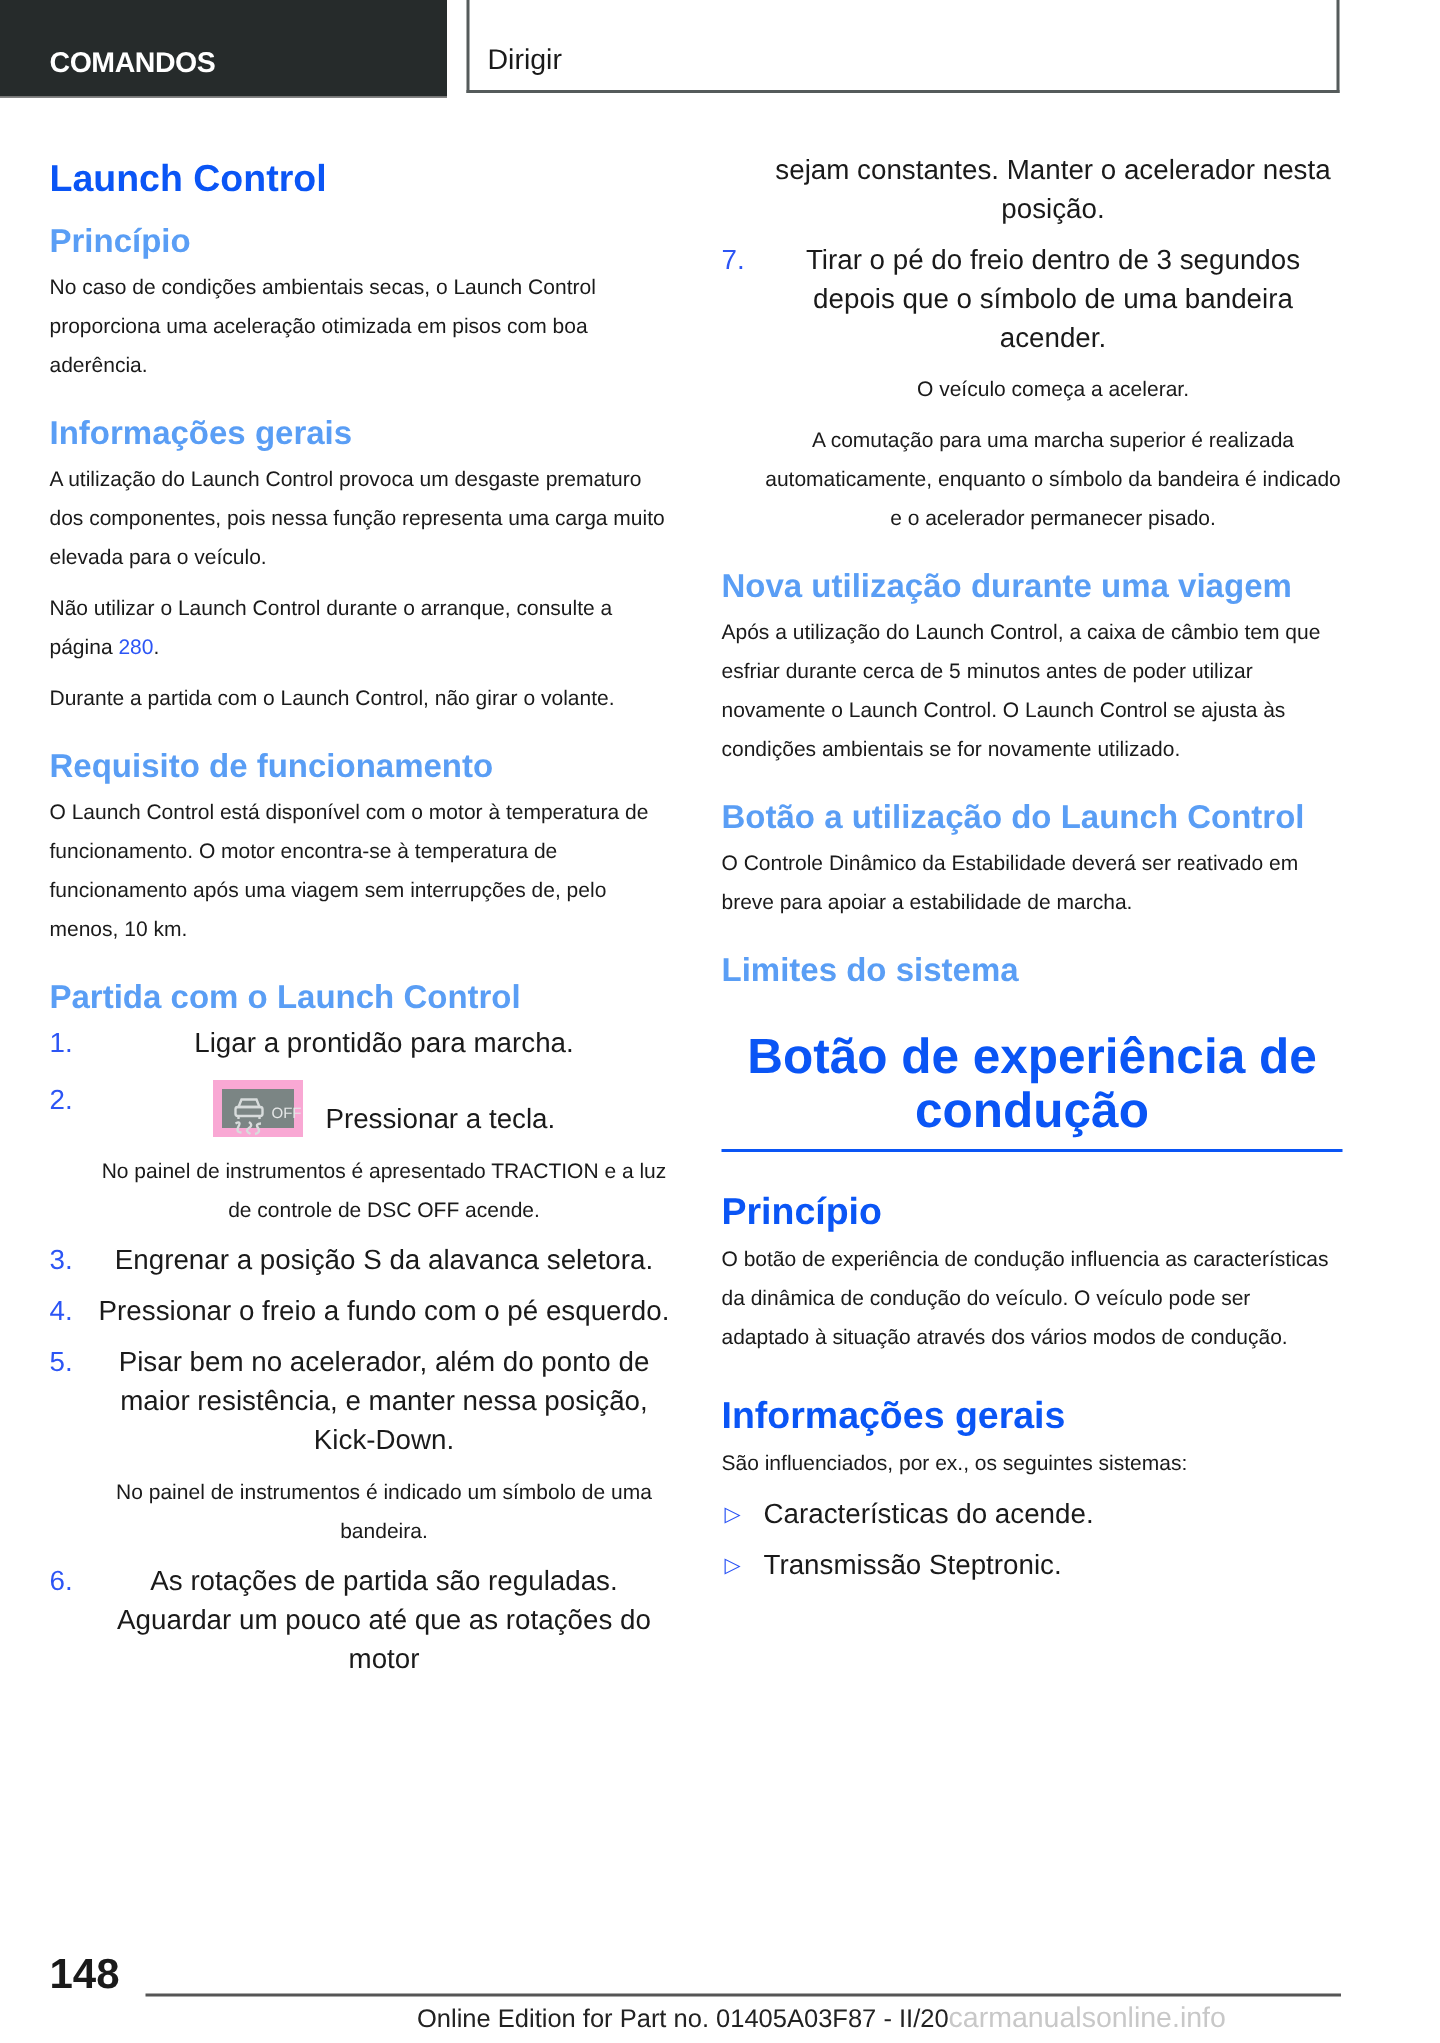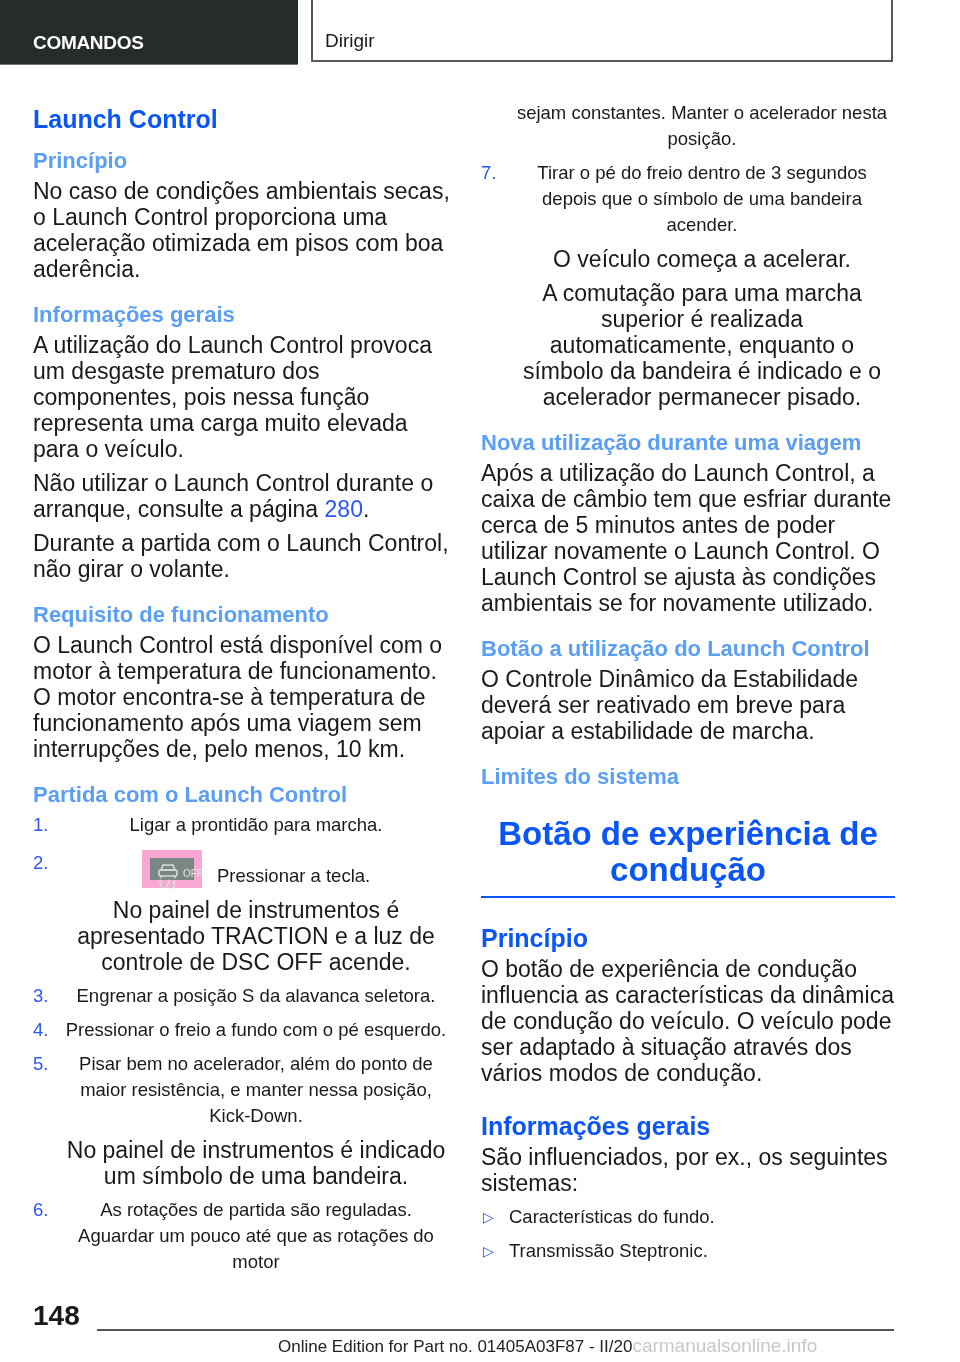--- a/index.html
+++ b/index.html
@@ -16,31 +16,31 @@
 
   .col { position: absolute; top: 100px; }
   .col-left { left: 33px; width: 418px; }
   .col-right { left: 481px; width: 414px; }
 
   .h1 { color: #0a55f5; font-weight: bold; font-size: 25px; margin: 0 0 6px 0; line-height: 38px; }
   .h2 { color: #5a9ef5; font-weight: bold; font-size: 22px; margin: 0; line-height: 34px; }
   .h2.dark { color: #0a55f5; font-size: 25px; line-height: 36px; }
   .hbig { color: #0a55f5; font-weight: bold; font-size: 33px; line-height: 36px;
           margin: 0; padding-bottom: 8px; border-bottom: 2px solid #0a55f5; text-align: center; }
-  p { margin: 0 0 8px 0; font-size: 23px; line-height: 26px; }
+  p { margin: 0 0 8px 0; font-size: 14px; line-height: 26px; }
   .link { color: #2c55f5; }
 
   ol.steps { list-style: none; margin: 0; padding: 0; }
   ol.steps li { position: relative; padding-left: 28px; margin-bottom: 8px;
                 font-size: 18.5px; line-height: 26px; text-align: center; }
   ol.steps li .num { position: absolute; left: 0; top: 0; color: #2c55f5; }
   ol.steps li p { margin: 8px 0 0 0; }
 
   .dsc-key { display: inline-block; width: 60px; height: 38px; background: #7b8584;
-             border: 8px solid #f9a8d4; box-sizing: border-box; vertical-align: -6px;
+             border: 6px solid #f9a8d4; box-sizing: border-box; vertical-align: -6px;
              margin-right: 10px; position: relative; }
   .dsc-key svg { position: absolute; left: 4px; top: 3px; }
 
   ul.bullets { list-style: none; margin: 0; padding: 0; }
   ul.bullets li { position: relative; padding-left: 28px; margin-bottom: 8px;
                   font-size: 18.5px; line-height: 26px; }
   ul.bullets li .tri { position: absolute; left: 2px; top: 0; color: #2c55f5; font-size: 14px; }
 
   .gap-s { height: 8px; }
   .gap-m { height: 14px; }
@@ -148,20 +148,20 @@
   <h1 class="hbig">Botão de experiência de condução</h1>
   <div class="gap-l"></div>
 
   <h2 class="h2 dark">Princípio</h2>
   <p>O botão de experiência de condução influencia as características da dinâmica de condução do veículo. O veículo pode ser adaptado à situação através dos vários modos de condução.</p>
   <div class="gap-m"></div>
 
   <h2 class="h2 dark">Informações gerais</h2>
   <p>São influenciados, por ex., os seguintes sistemas:</p>
   <ul class="bullets">
-    <li><span class="tri">▷</span><span>Características do fundo.</span></li>
+    <li><span class="tri">▷</span><span>Características do acende.</span></li>
     <li><span class="tri">▷</span><span>Transmissão Steptronic.</span></li>
   </ul>
 </div>
 
 <div class="pagenum">148</div>
 <div class="footer-line"></div>
 <div class="footer-text"><span>Online Edition for Part no. 01405A03F87 - II/20</span><span class="wm">carmanualsonline.info</span></div>
 
 </body></html>

